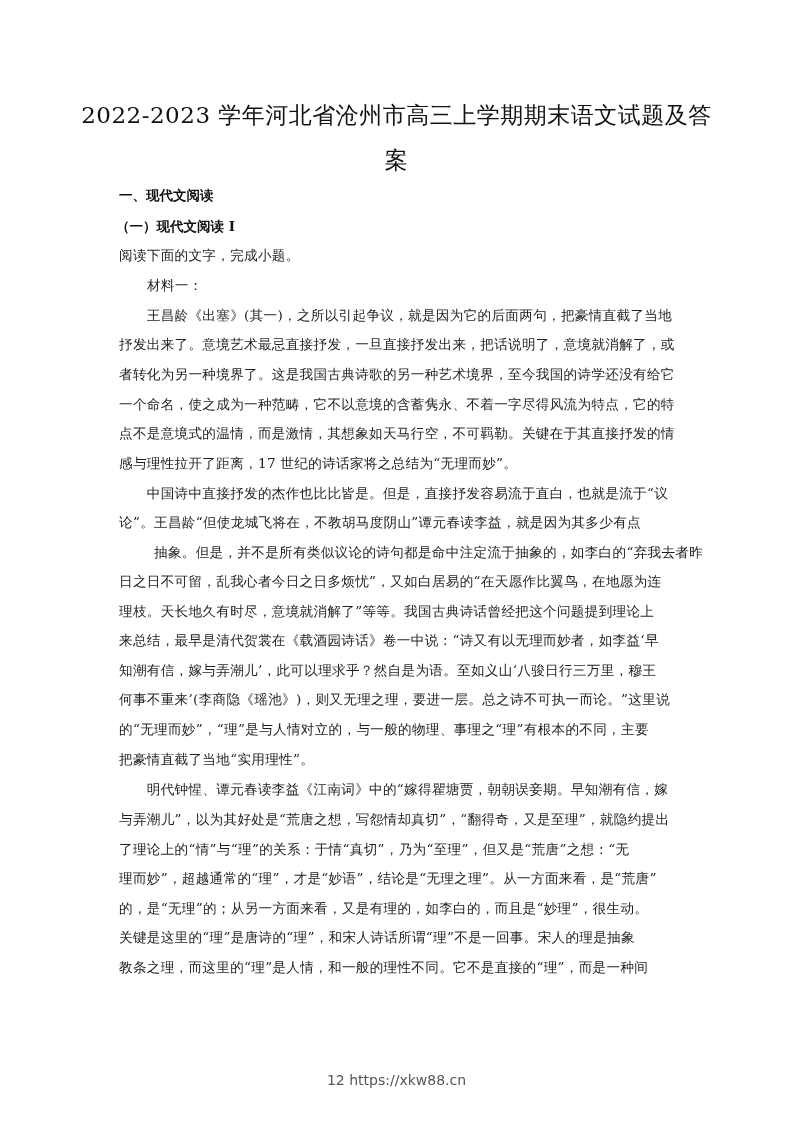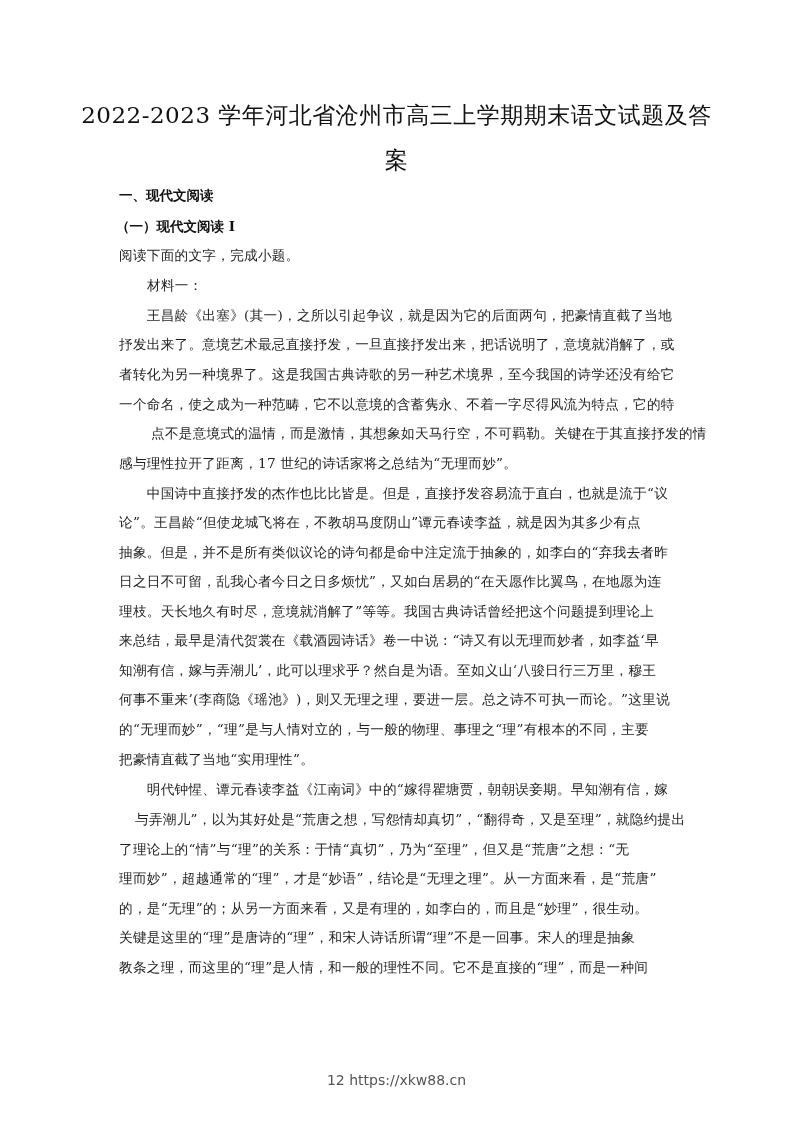--- a/index.html
+++ b/index.html
@@ -26,34 +26,34 @@
   <div class="h" style="top:187px;">一、现代文阅读</div>
   <div class="h" style="top:218px;left:116px;">（一）现代文阅读 I</div>
   <div class="line" style="top:277px;left:147px;">材料一：</div>
   <div class="line" style="top:247px;">阅读下面的文字，完成小题。</div>
 
   <div id="body-lines">
       <div class="line" style="top: 307px;">　　王昌龄《出塞》(其一)，之所以引起争议，就是因为它的后面两句，把豪情直截了当地</div>
       <div class="line" style="top: 336px;">抒发出来了。意境艺术最忌直接抒发，一旦直接抒发出来，把话说明了，意境就消解了，或</div>
       <div class="line" style="top: 366px;">者转化为另一种境界了。这是我国古典诗歌的另一种艺术境界，至今我国的诗学还没有给它</div>
       <div class="line" style="top: 396px;">一个命名，使之成为一种范畴，它不以意境的含蓄隽永、不着一字尽得风流为特点，它的特</div>
-      <div class="line" style="top: 425px; margin-left: 32px;">点不是意境式的温情，而是激情，其想象如天马行空，不可羁勒。关键在于其直接抒发的情</div>
+      <div class="line" style="top: 425px;">点不是意境式的温情，而是激情，其想象如天马行空，不可羁勒。关键在于其直接抒发的情</div>
       <div class="line" style="top: 455px;">感与理性拉开了距离，17 世纪的诗话家将之总结为“无理而妙”。</div>
       <div class="line" style="top: 485px;">　　中国诗中直接抒发的杰作也比比皆是。但是，直接抒发容易流于直白，也就是流于“议</div>
       <div class="line" style="top: 514px;">论”。王昌龄“但使龙城飞将在，不教胡马度阴山”谭元春读李益，就是因为其多少有点</div>
-      <div class="line" style="top: 544px;">抽象。但是，并不是所有类似议论的诗句都是命中注定流于抽象的，如李白的“弃我去者昨</div>
+      <div class="line" style="top: 544px; margin-left: 35px;">抽象。但是，并不是所有类似议论的诗句都是命中注定流于抽象的，如李白的“弃我去者昨</div>
       <div class="line" style="top: 573px;">日之日不可留，乱我心者今日之日多烦忧”，又如白居易的“在天愿作比翼鸟，在地愿为连</div>
       <div class="line" style="top: 603px;">理枝。天长地久有时尽，意境就消解了”等等。我国古典诗话曾经把这个问题提到理论上</div>
       <div class="line" style="top: 632px;">来总结，最早是清代贺裳在《载酒园诗话》卷一中说：“诗又有以无理而妙者，如李益‘早</div>
       <div class="line" style="top: 662px;">知潮有信，嫁与弄潮儿’，此可以理求乎？然自是为语。至如义山‘八骏日行三万里，穆王</div>
       <div class="line" style="top: 691px;">何事不重来’(李商隐《瑶池》)，则又无理之理，要进一层。总之诗不可执一而论。”这里说</div>
       <div class="line" style="top: 721px;">的“无理而妙”，“理”是与人情对立的，与一般的物理、事理之“理”有根本的不同，主要</div>
       <div class="line" style="top: 751px;">把豪情直截了当地“实用理性”。</div>
       <div class="line" style="top: 781px;">　　明代钟惺、谭元春读李益《江南词》中的“嫁得瞿塘贾，朝朝误妾期。早知潮有信，嫁</div>
-      <div class="line" style="top: 811px; margin-left: 16px;">与弄潮儿”，以为其好处是“荒唐之想，写怨情却真切”，“翻得奇，又是至理”，就隐约提出</div>
+      <div class="line" style="top: 811px;">与弄潮儿”，以为其好处是“荒唐之想，写怨情却真切”，“翻得奇，又是至理”，就隐约提出</div>
       <div class="line" style="top: 841px;">了理论上的“情”与“理”的关系：于情“真切”，乃为“至理”，但又是“荒唐”之想：“无</div>
       <div class="line" style="top: 870px;">理而妙”，超越通常的“理”，才是“妙语”，结论是“无理之理”。从一方面来看，是“荒唐”</div>
       <div class="line" style="top: 900px;">的，是“无理”的；从另一方面来看，又是有理的，如李白的，而且是“妙理”，很生动。</div>
       <div class="line" style="top: 929px;">关键是这里的“理”是唐诗的“理”，和宋人诗话所谓“理”不是一回事。宋人的理是抽象</div>
       <div class="line" style="top: 959px;">教条之理，而这里的“理”是人情，和一般的理性不同。它不是直接的“理”，而是一种间</div>
     </div>
 
   <div class="footer">12 https://xkw88.cn</div>
 </div>
 

